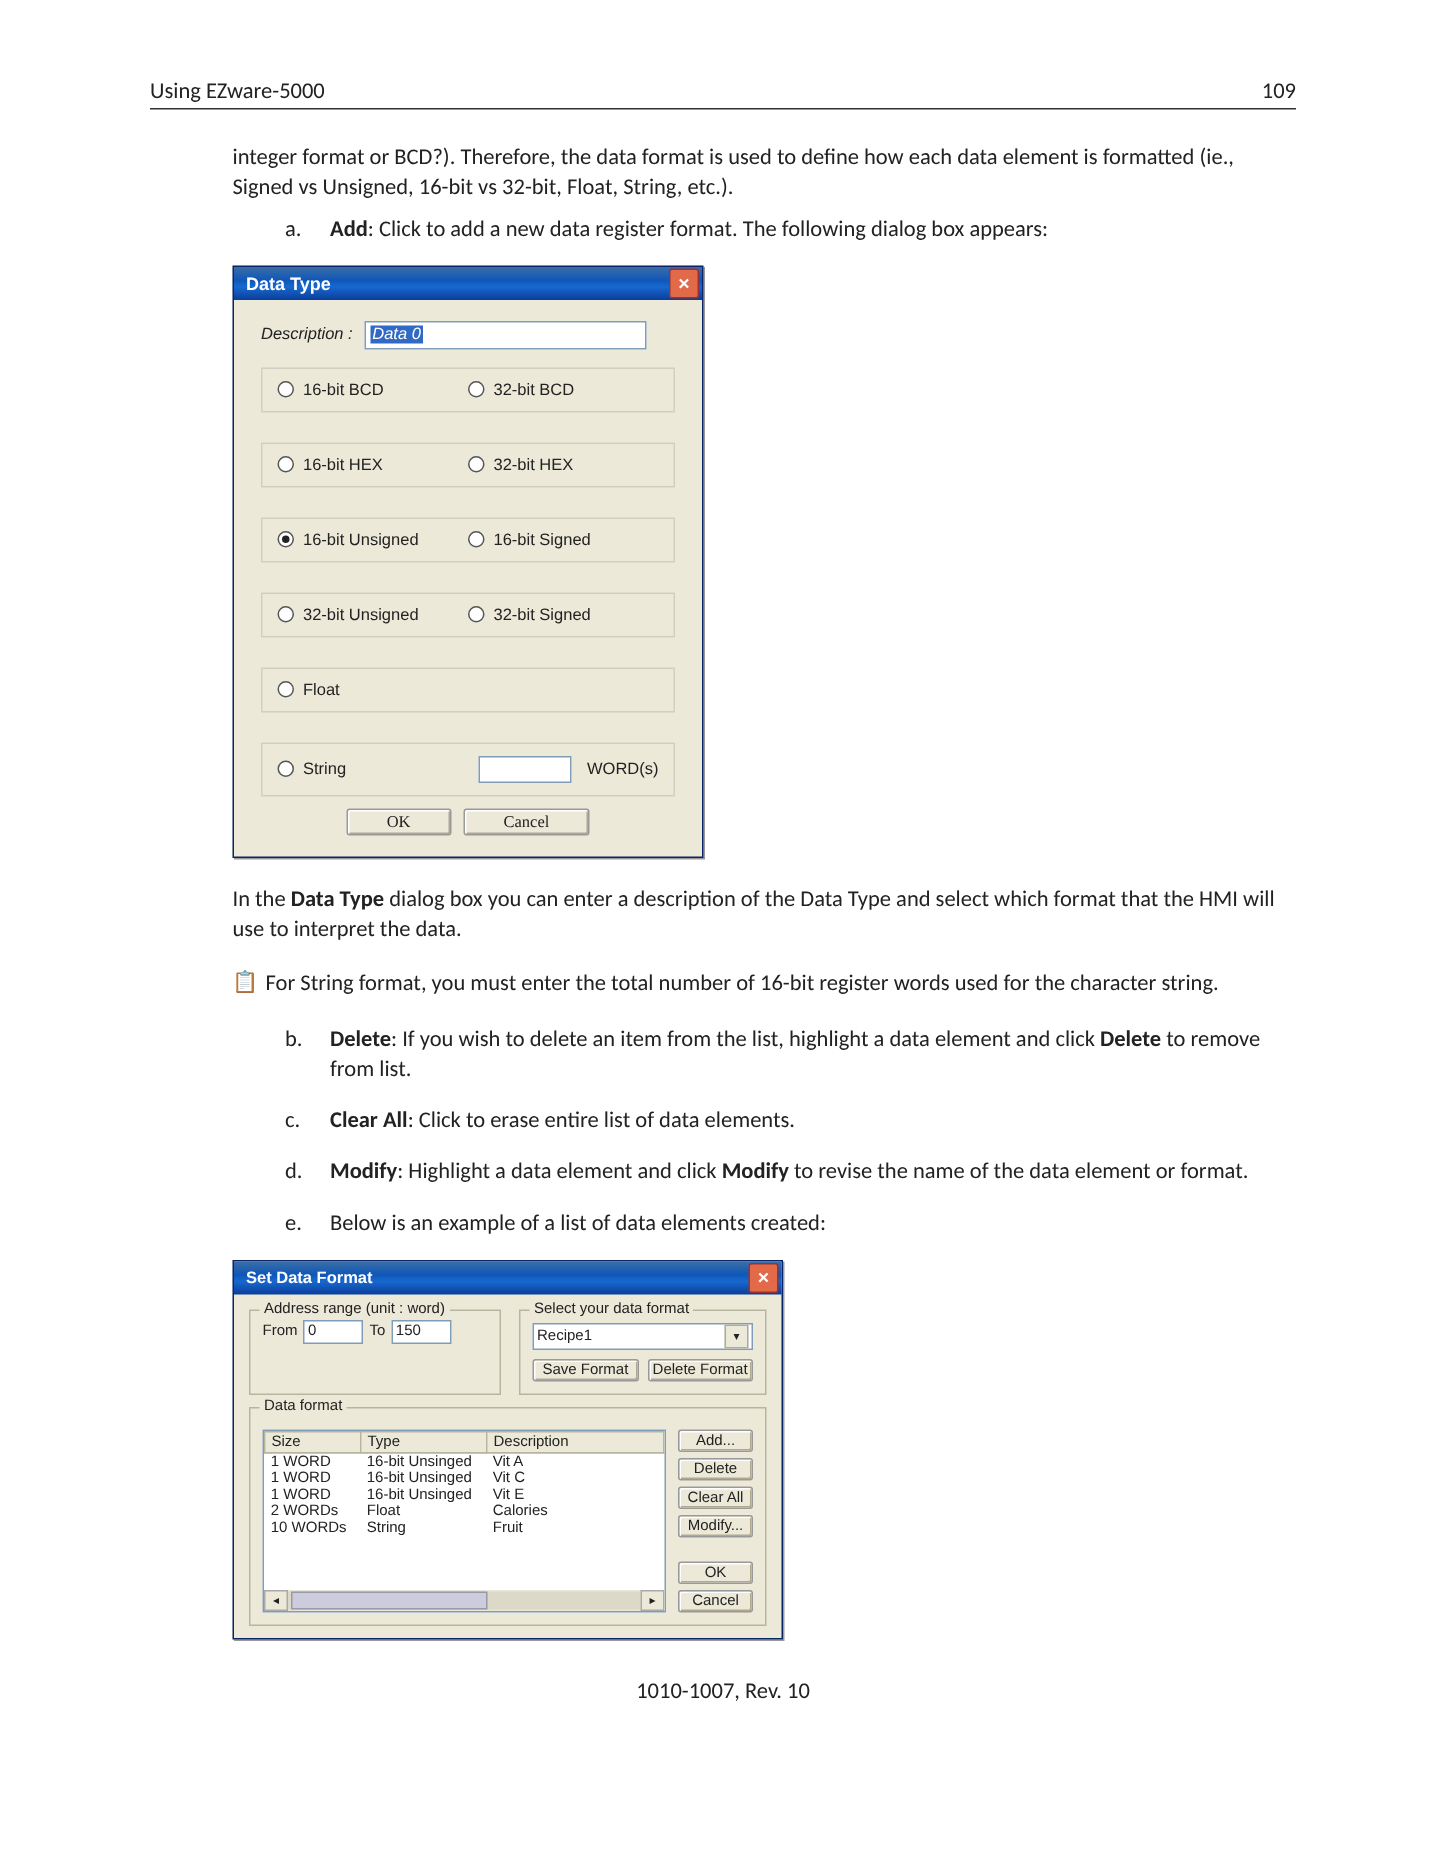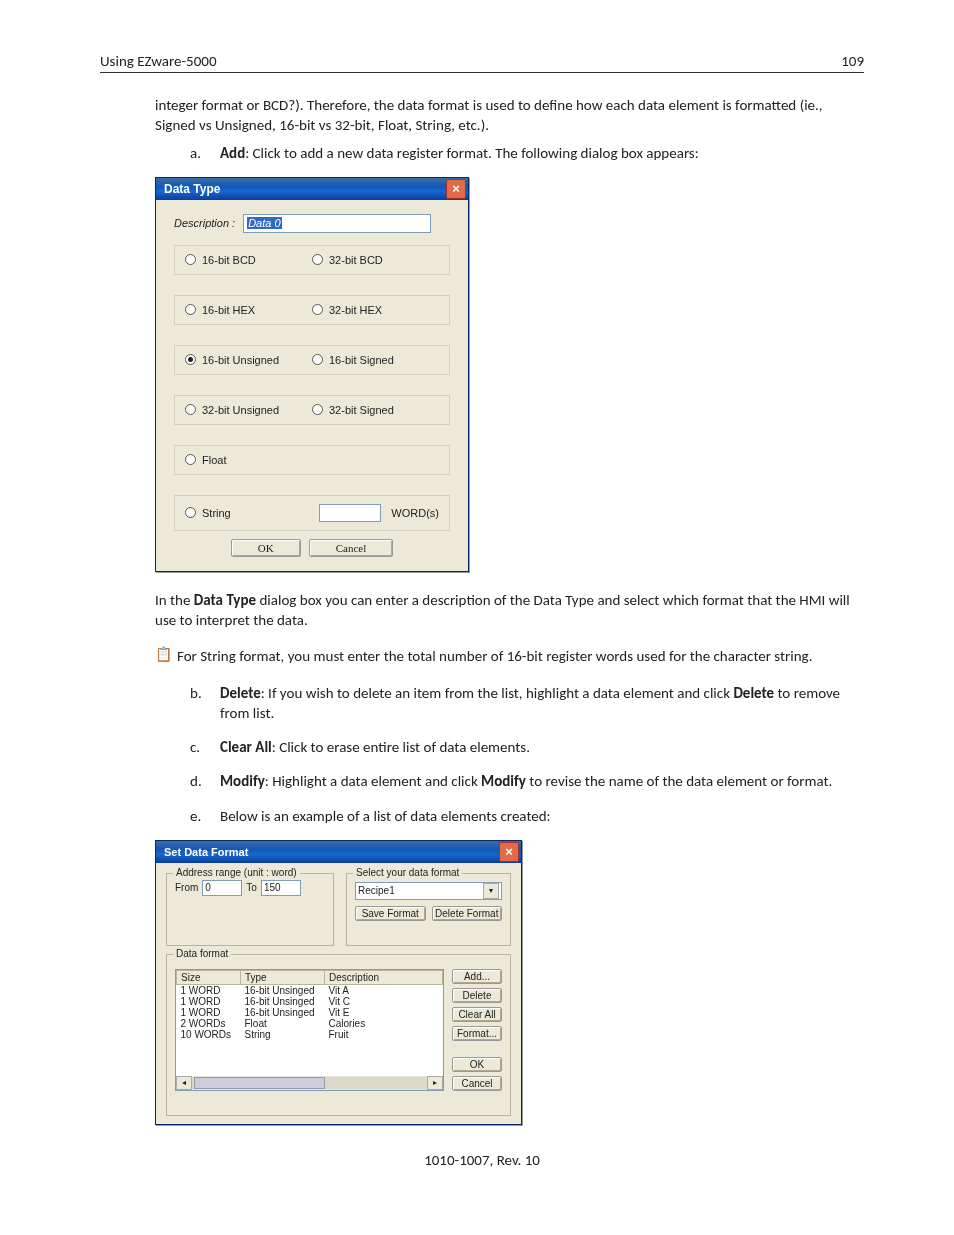--- a/index.html
+++ b/index.html
@@ -101,21 +101,21 @@
     background:#ece9d8;
     border:1px solid #0a246a;
     box-shadow:1px 1px 0 #0006;
     font-family:Tahoma, Arial, sans-serif;
     font-size:10px;
     margin-bottom: 26px;
   }
   .dlg2 .titlebar { font-size:11px; }
   .dlg2Body { padding:10px 10px 8px 10px; color:#222; }
   .topRow { display:flex; gap:12px; margin-bottom:8px; }
-  .fieldset { border:1px solid #b8b59f; padding:6px 8px 24px 8px; position:relative; }
+  .fieldset { border:1px solid #b8b59f; padding:6px 8px 8px 8px; position:relative; }
   .fieldset .legend { position:absolute; top:-7px; left:6px; background:#ece9d8; padding:0 3px; font-size:10px; }
   .addrBox { flex: 0 0 150px; }
   .addrInputs { display:flex; align-items:center; gap:4px; }
   .smInput { background:#fff; border:1px solid #7f9db9; height:14px; width:34px; font-size:10px; padding:0 2px; display:flex; align-items:center; }
   .selBox { flex:1; }
   .combo { background:#fff; border:1px solid #7f9db9; height:16px; display:flex; align-items:center; justify-content:space-between; padding:0 2px; margin-top:2px; }
   .combo .arrow { width:14px; height:14px; background:#ece9d8; border:1px solid #aaa; display:flex; align-items:center; justify-content:center; font-size:8px; }
   .subBtnRow { display:flex; gap:6px; margin-top:6px; }
   .smBtn {
     background:#ece9d8; border:1px solid #999; border-radius:2px;
@@ -353,21 +353,21 @@
               <div class="sbTrack">
                   <div class="sbThumb"></div>
                 </div>
               <div class="sbBtn">▸</div>
             </div>
           </div>
           <div class="sideBtns">
             <div class="sideBtn">Add...</div>
             <div class="sideBtn">Delete</div>
             <div class="sideBtn">Clear All</div>
-            <div class="sideBtn">Format...</div>
+            <div class="sideBtn">Modify...</div>
             <div class="grp2">
               <div class="sideBtn">OK</div>
               <div class="sideBtn">Cancel</div>
             </div>
           </div>
         </div>
       </div>
     </div>
   </div>
 

